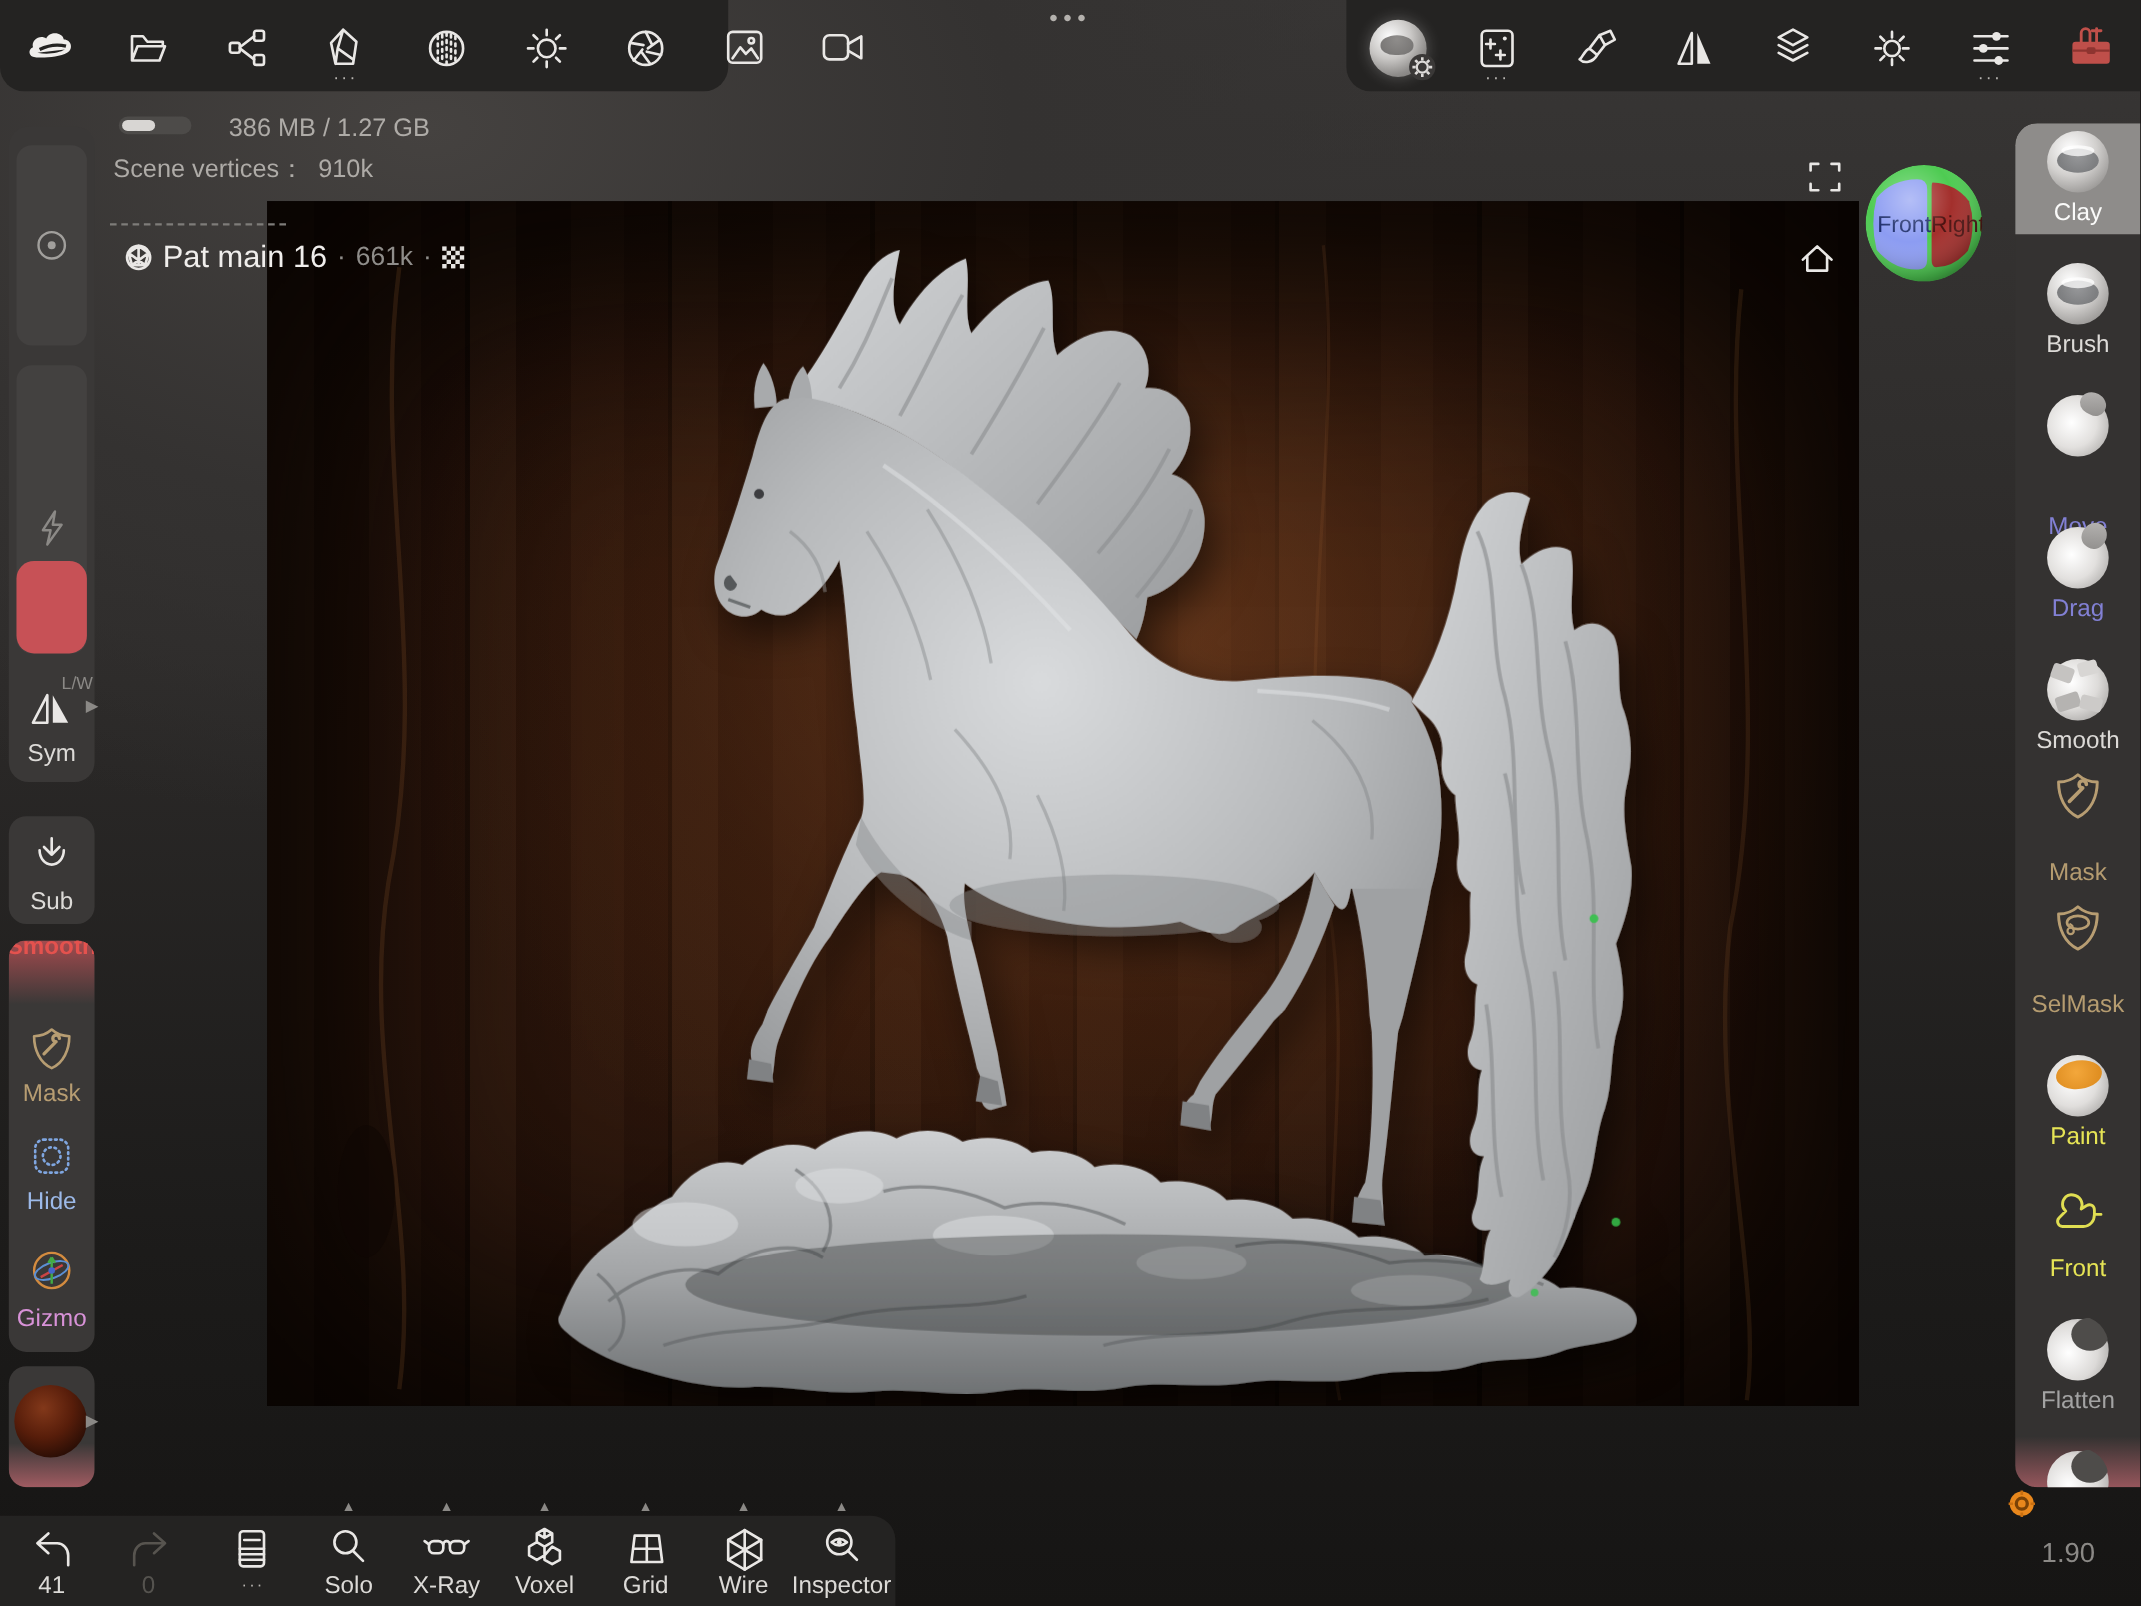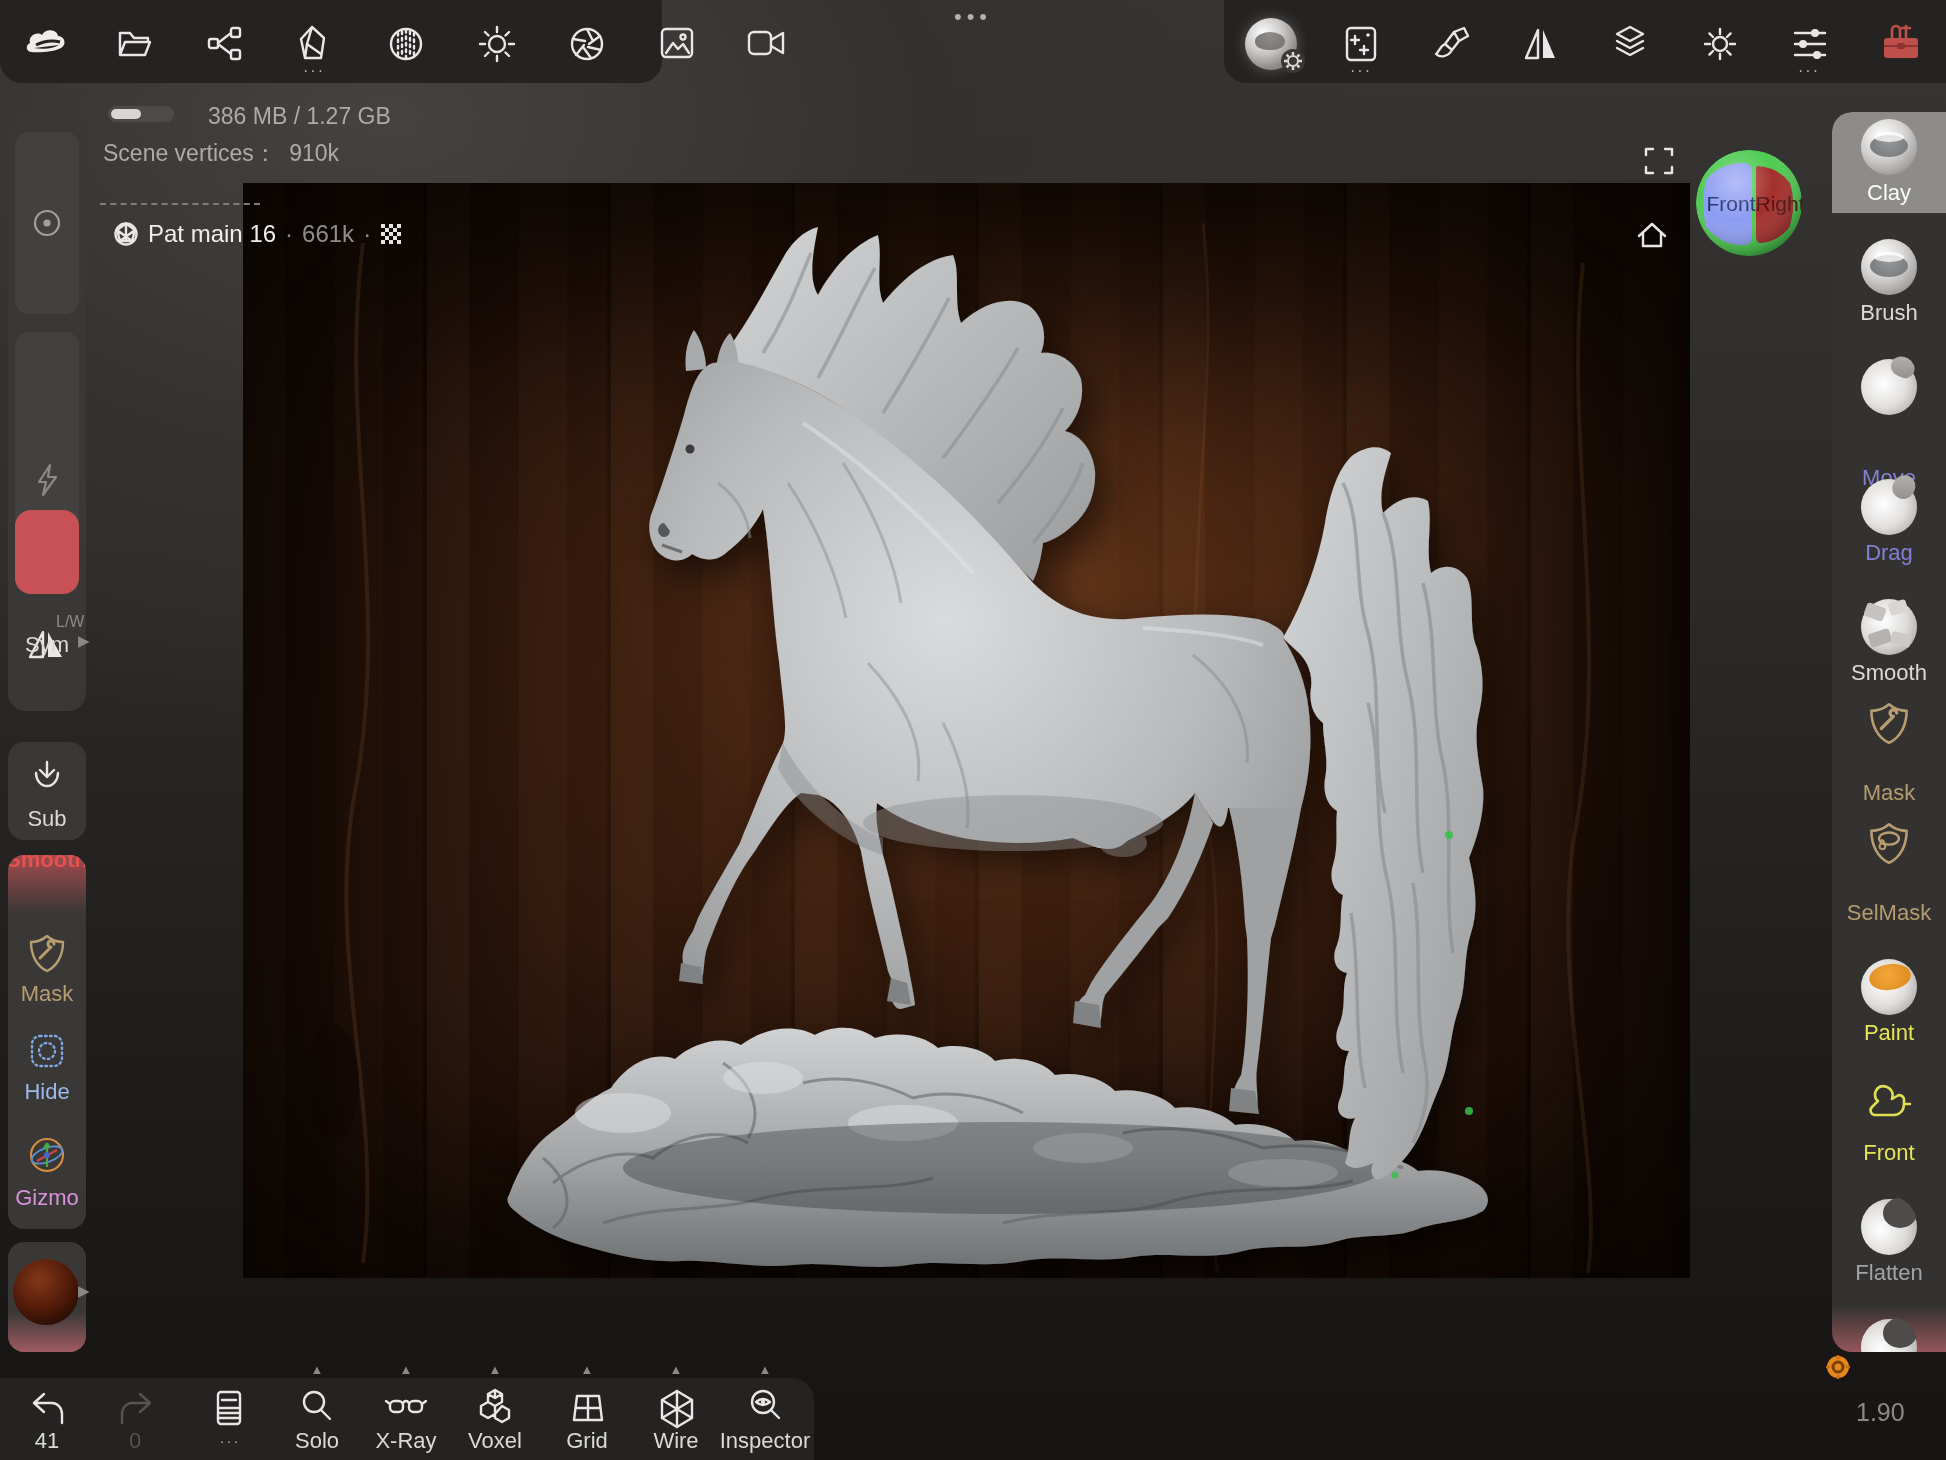--- a/index.html
+++ b/index.html
@@ -256,21 +256,21 @@
   <div class="abs" style="left:103px;top:138px;font-size:23px;color:#aeaba7;">
     <span>Scene vertices：</span>
     <span style="margin-left:6px;">910k</span>
   </div>
   <div class="abs" style="left:100px;top:203px;width:160px;height:0;border-top:2px dashed #7e7c79;"></div>
   <div class="abs" style="left:113px;top:219px;height:30px;display:flex;align-items:center;gap:9px;">
     <svg width="26" height="26" viewBox="0 0 26 26">
       <circle class="icon" stroke-width="2" cx="13" cy="13" r="10.5"></circle>
       <path class="icon" stroke-width="1.6" d="M13,2.5 L22,9 L19,20 L7,20 L4,9 Z M13,2.5 V20 M4,9 L19,20 M22,9 L7,20"></path>
     </svg>
-    <span style="font-size:24px;color:#f0eeec;">Pat main 16</span>
+    <span style="font-size:28px;color:#f0eeec;">Pat main 16</span>
     <span style="color:#8f8d8a;font-size:24px;">·</span>
     <span style="font-size:24px;color:#8f8d8a;">661k</span>
     <span style="color:#8f8d8a;font-size:24px;">·</span>
     <svg width="22" height="22" viewBox="0 0 22 22">
       <g fill="#e6e4e2">
         <rect x="1" y="1" width="4" height="4"></rect>
           <rect x="9" y="1" width="4" height="4"></rect>
           <rect x="17" y="1" width="4" height="4"></rect>
         <rect x="5" y="5" width="4" height="4"></rect>
           <rect x="13" y="5" width="4" height="4"></rect>
@@ -322,21 +322,21 @@
   <div class="abs" style="left:15px;top:332px;width:64px;height:262px;border-radius:14px;background:#434140;"></div>
   <svg class="abs" style="left:31px;top:462px" width="32" height="36" viewBox="0 0 32 36">
     <path d="M19,3 L8,20 h7 L12,33 L25,15 h-8 Z" fill="none" stroke="#8b8986" stroke-width="2.2" stroke-linejoin="round"></path>
   </svg>
   <div class="abs" style="left:15px;top:510px;width:64px;height:84px;border-radius:16px;background:#c75156;"></div>
   <div class="abs" style="left:56px;top:613px;font-size:16px;color:#8b8986;text-align:center;">L/W</div>
   <svg class="abs" style="left:26px;top:626px" width="40" height="36" viewBox="0 0 40 36">
     <path d="M17,6 V31 H4 Z" fill="none" stroke="#e9e7e5" stroke-width="2.4" stroke-linejoin="round"></path>
     <path d="M22,6 V31 H36 Z" fill="#e9e7e5"></path>
   </svg>
-  <div class="abs lbl cx" style="left:47px;top:632px;">Sym</div>
+  <div class="abs lbl cx" style="left:47px;top:672px;">Sym</div>
   <div class="abs" style="left:78px;top:632px;color:#8b8986;font-size:15px;">▶</div>
 
   <div class="abs" style="left:8px;top:742px;width:78px;height:98px;border-radius:16px;background:#3a3837;"></div>
   <svg class="abs" style="left:29px;top:758px" width="36" height="36" viewBox="0 0 36 36">
     <g class="icon" stroke-width="2.6">
       <path d="M18,4 V19 M18,19 L11,12 M18,19 L25,12"></path>
       <path d="M7,15 a11,13 0 0 0 22,0"></path>
     </g>
   </svg>
   <div class="abs lbl cx" style="left:47px;top:806px;">Sub</div>

